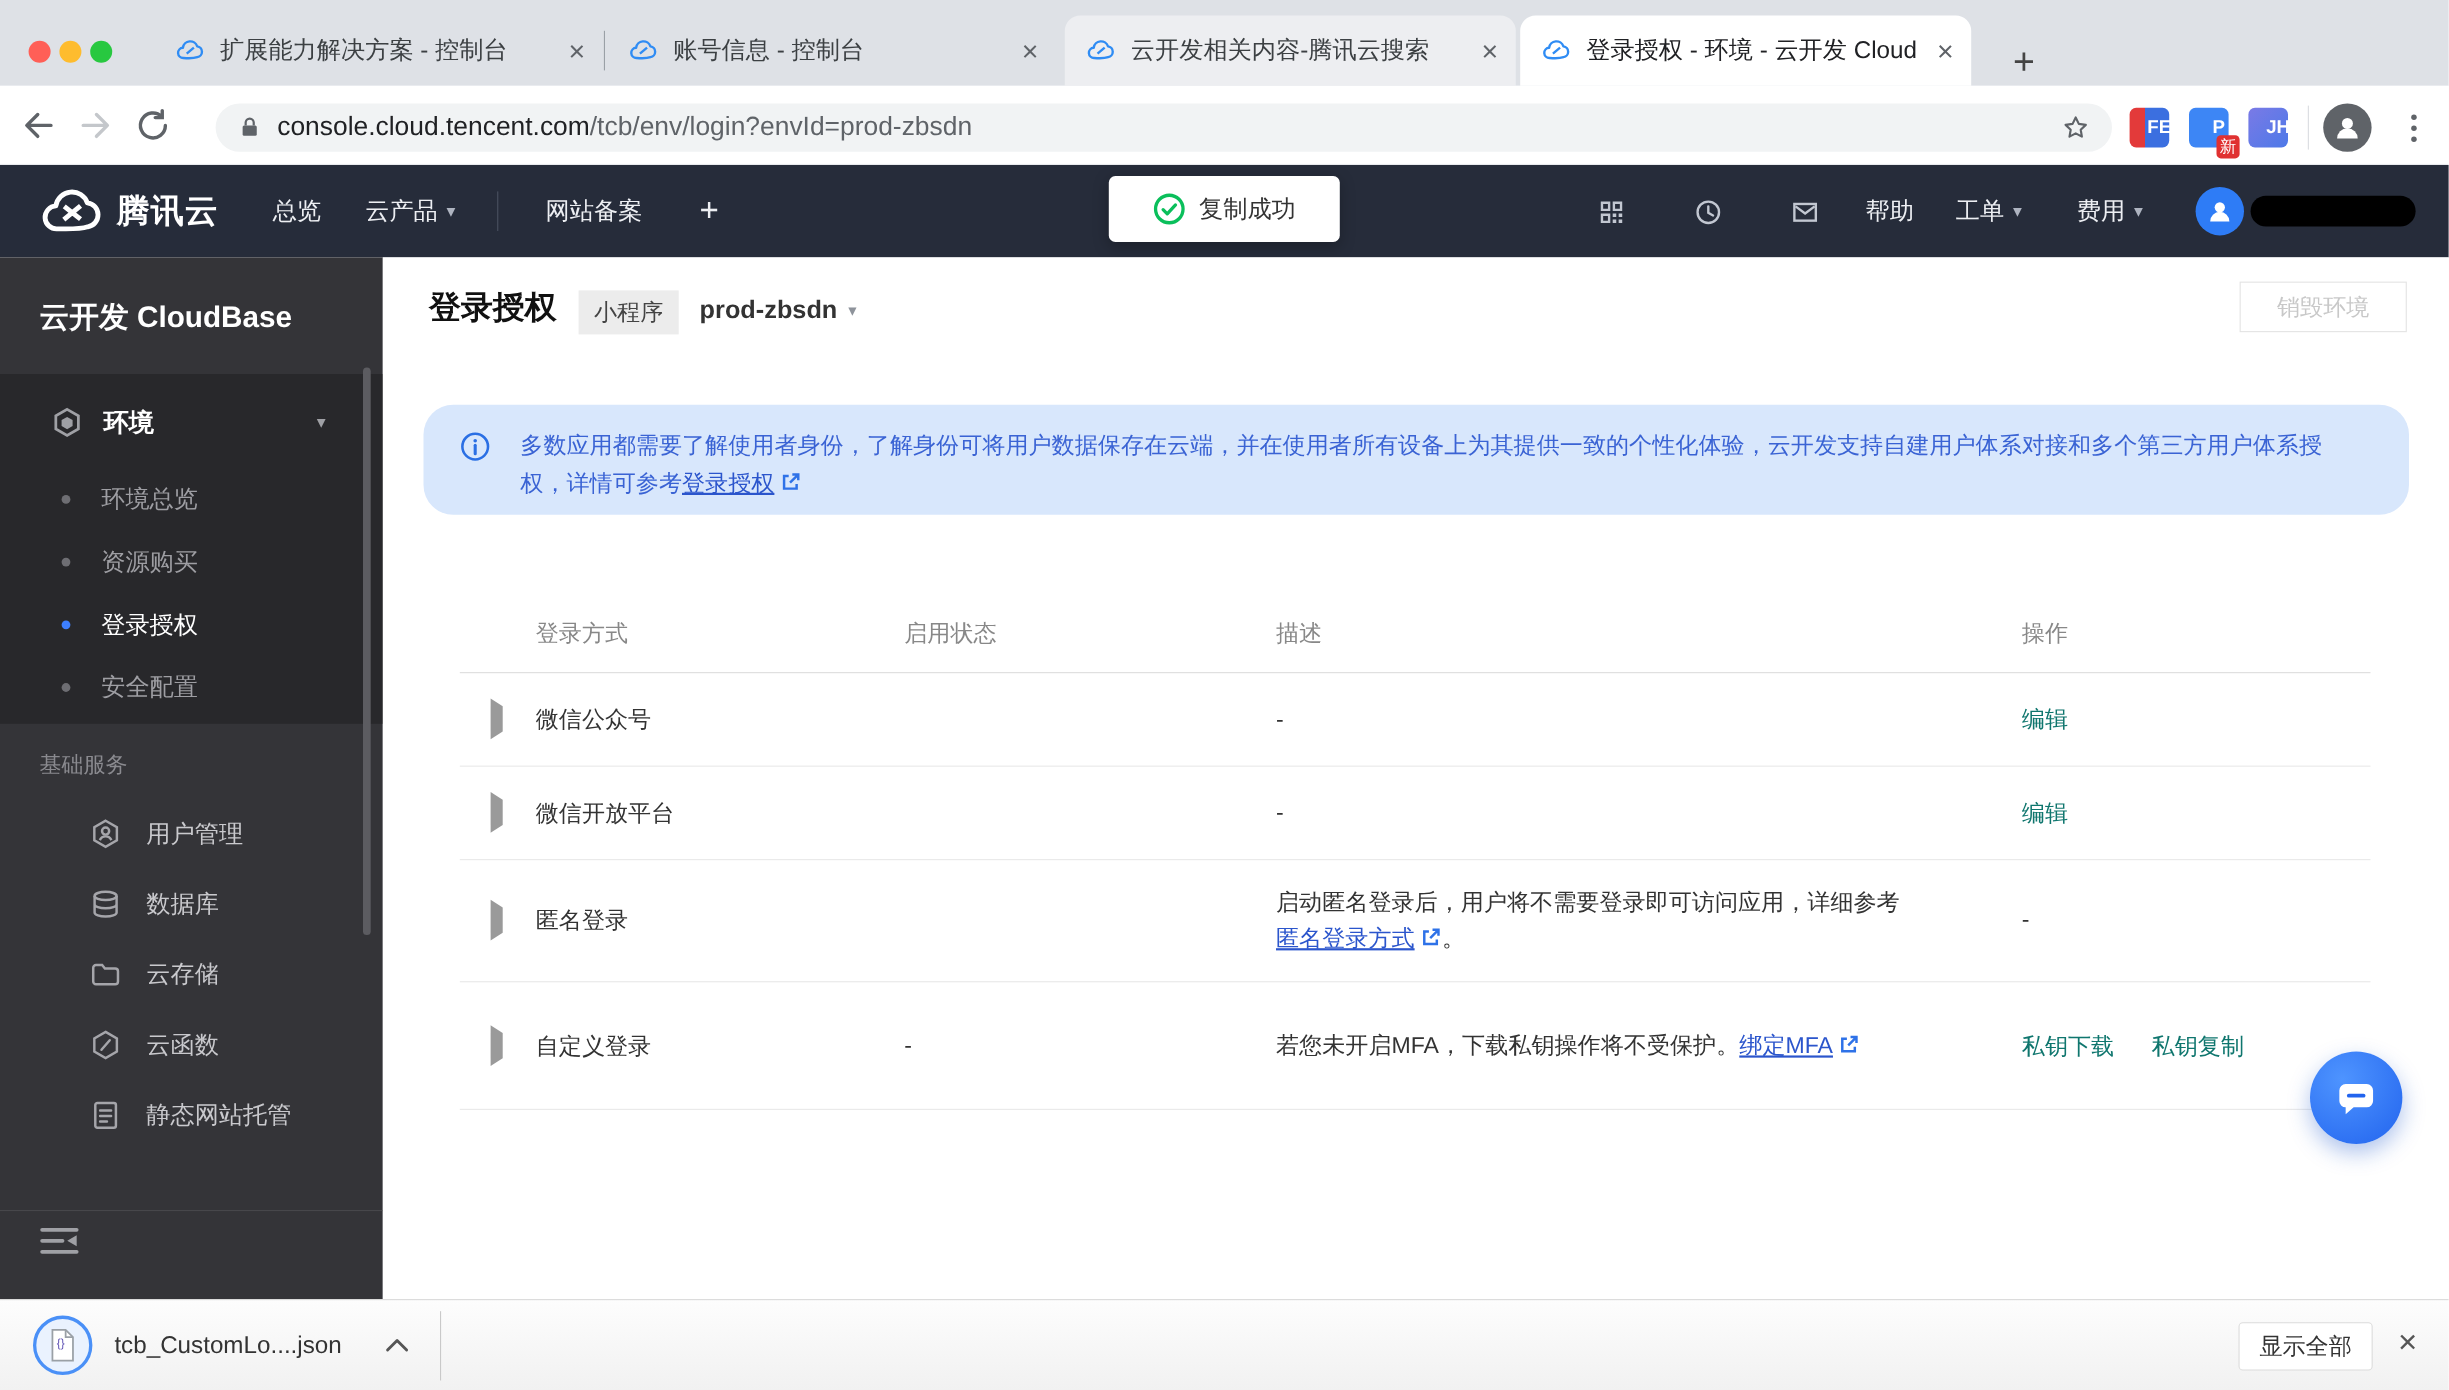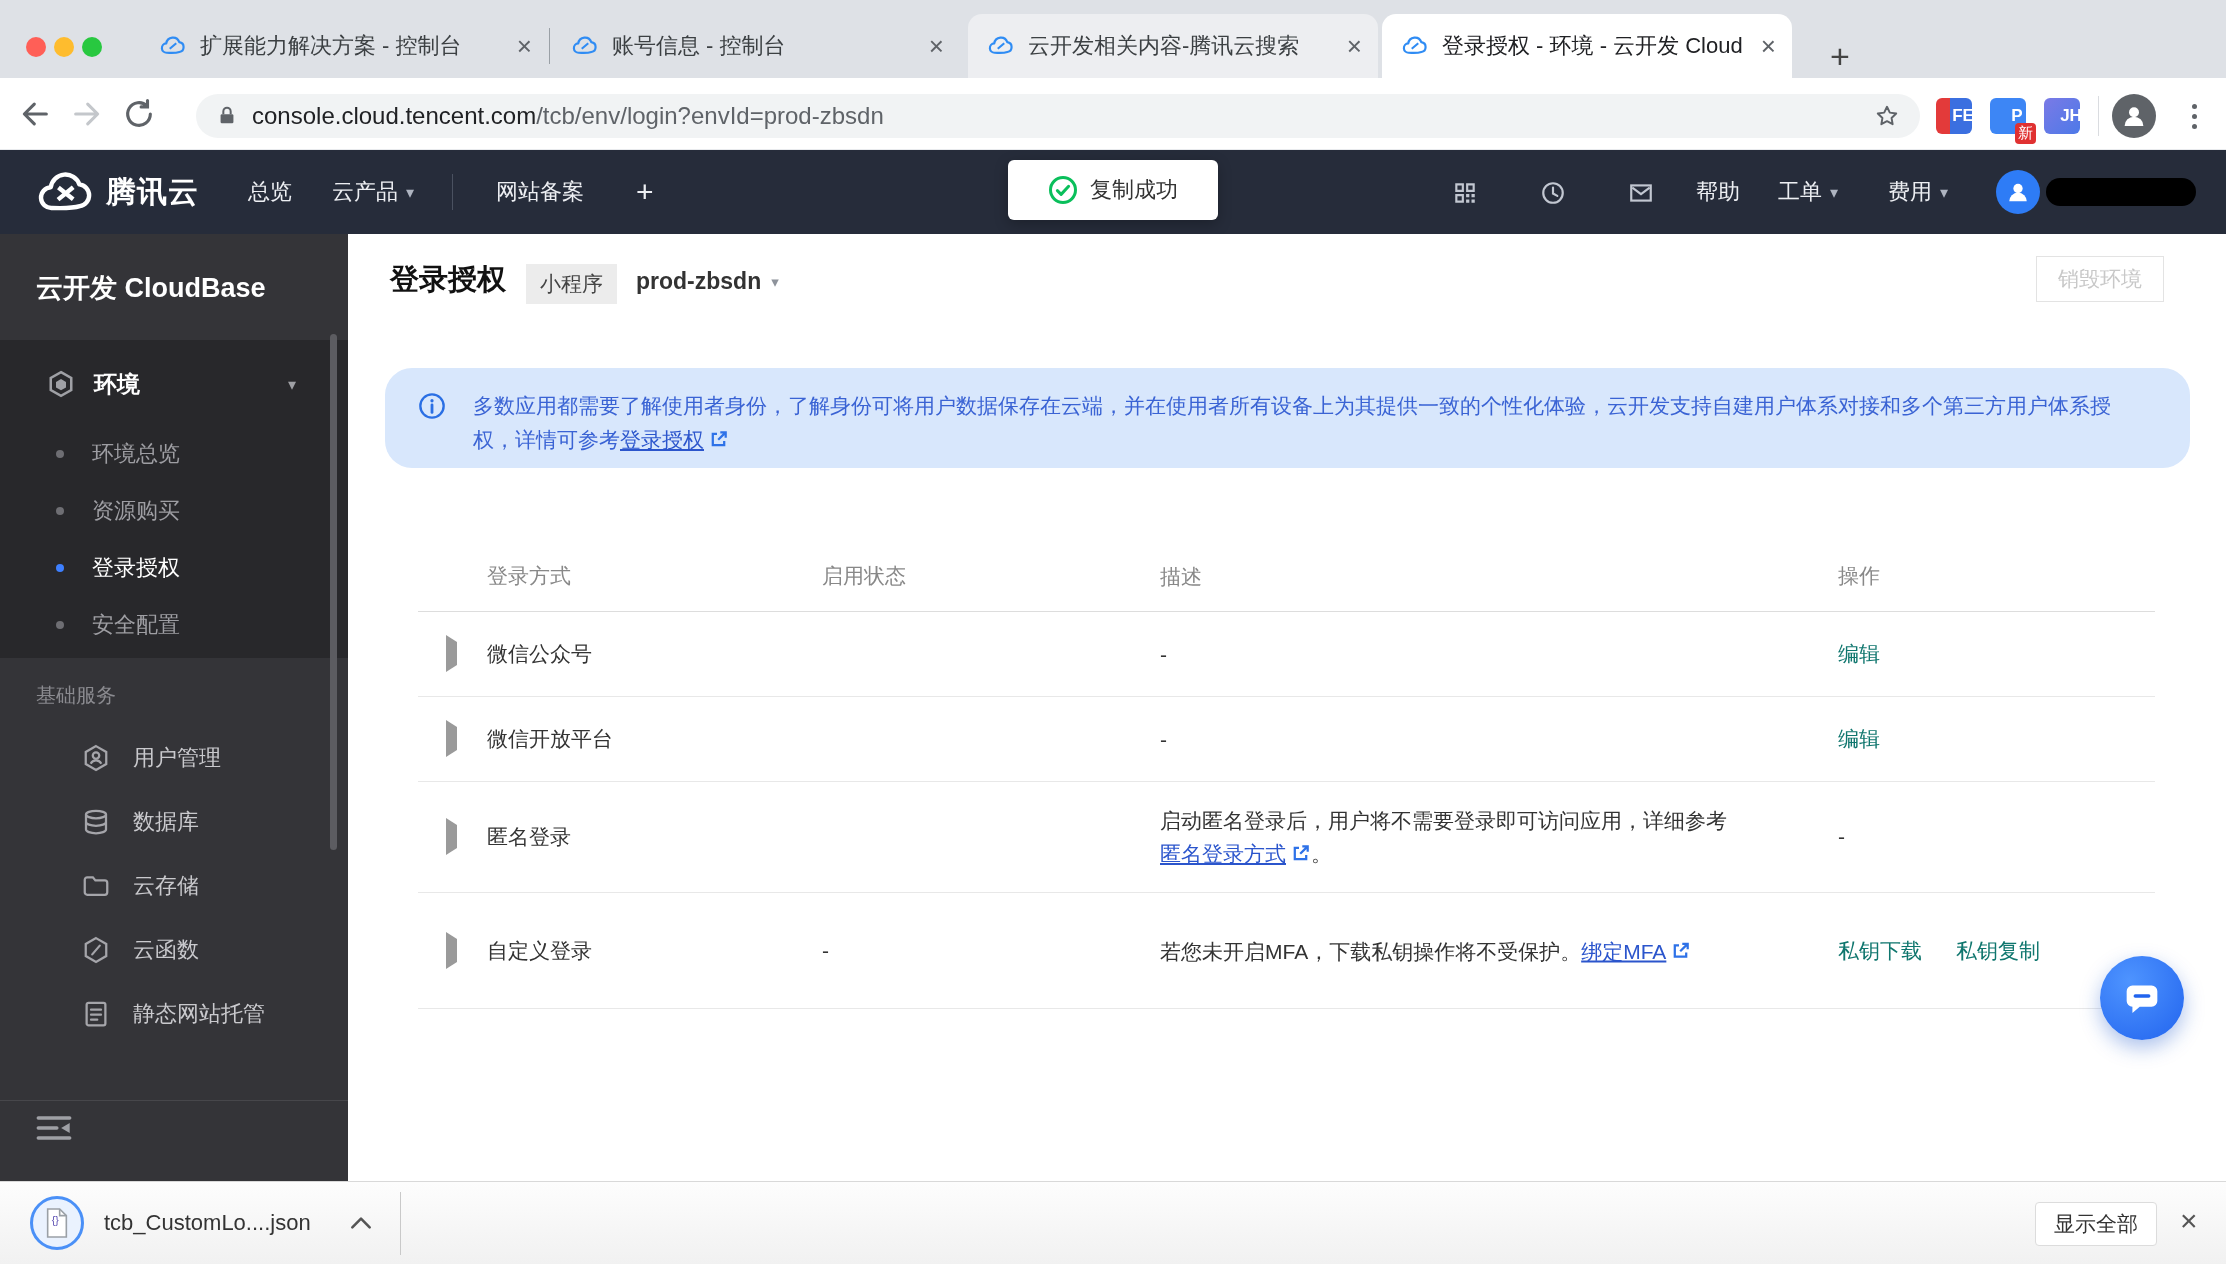--- a/index.html
+++ b/index.html
@@ -76,21 +76,21 @@
   .sb-scroll { position:absolute; left:330px; top:100px; width:7px; height:516px; border-radius:4px; background:#5C5C61; }
   .sb-divider { position:absolute; left:0; top:866px; width:348px; height:1px; background:#47474B; }
   .collapse { position:absolute; left:34px; top:876px; width:40px; height:36px; color:#9FA0A5; }
 
   
   .main { position:absolute; left:348px; top:234px; width:1878px; height:947px; background:#fff; }
   .page-title { position:absolute; left:42px; top:26px; font-size:29px; font-weight:bold; color:#111; }
   .env-badge { position:absolute; left:178px; top:30px; background:#ECECEC; color:#444; font-size:21px; padding:6px 14px; }
   .env-id { position:absolute; left:288px; top:34px; font-size:23px; font-weight:bold; color:#333; display:flex; align-items:center; gap:10px; }
   .env-id .caret { font-size:15px; color:#8E939B; font-weight:normal; }
-  .destroy-btn { position:absolute; left:1688px; top:22px; width:128px; height:46px; background:#fff; border:1px solid #E3E3E3; color:#C8C8C8; font-size:21px; display:flex; align-items:center; justify-content:center; }
+  .destroy-btn { position:absolute; left:1688px; top:22px; width:152px; height:46px; background:#fff; border:1px solid #E3E3E3; color:#C8C8C8; font-size:21px; display:flex; align-items:center; justify-content:center; }
 
   .banner { position:absolute; left:37px; top:134px; width:1805px; height:100px; background:#D8E7FC;border-radius:27px; }
   .banner .info-ico { position:absolute; left:33px; top:24px; width:28px; height:28px; color:#2A6FE4; }
   .banner .txt { position:absolute; left:88px; top:21px; width:1640px; font-size:21px; line-height:34px; color:#3A63D4; }
   .banner a, .desc a { color:#2B55CC; text-decoration:underline; cursor:pointer; }
   .ext-ico { display:inline-block; width:21px; height:21px; color:#2E72E8; vertical-align:-3px; margin-left:4px; }
 
   .table { position:absolute; left:70px; top:306px; width:1737px; font-size:21px; color:#333; }
   .thead { position:relative; height:72px; border-bottom:1px solid #DDDDDD; color:#888; }
   .row { position:relative; border-bottom:1px solid #E8E8E8; }

